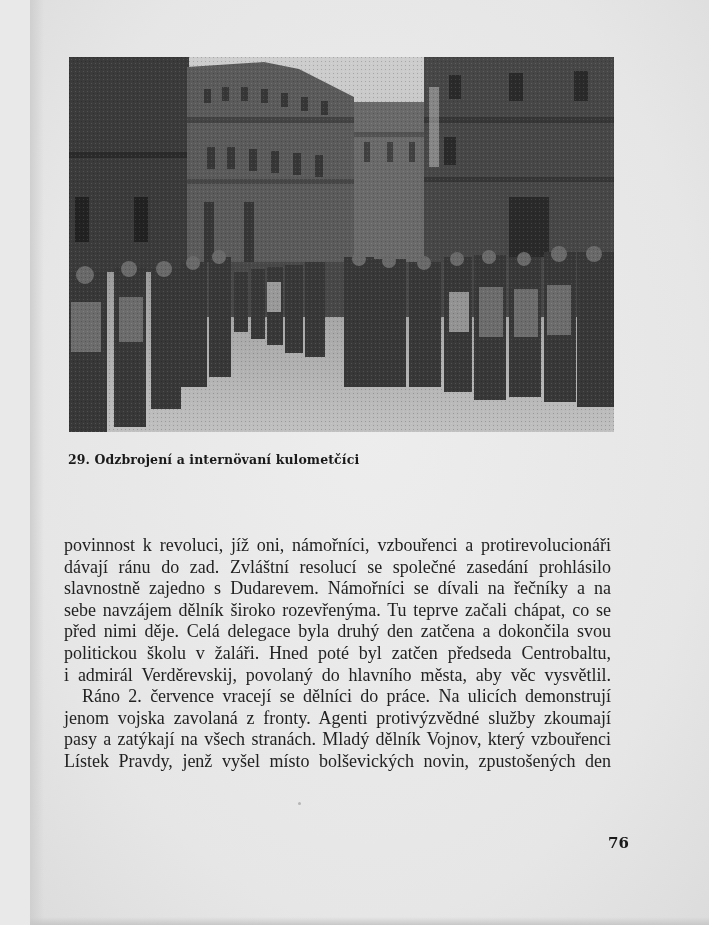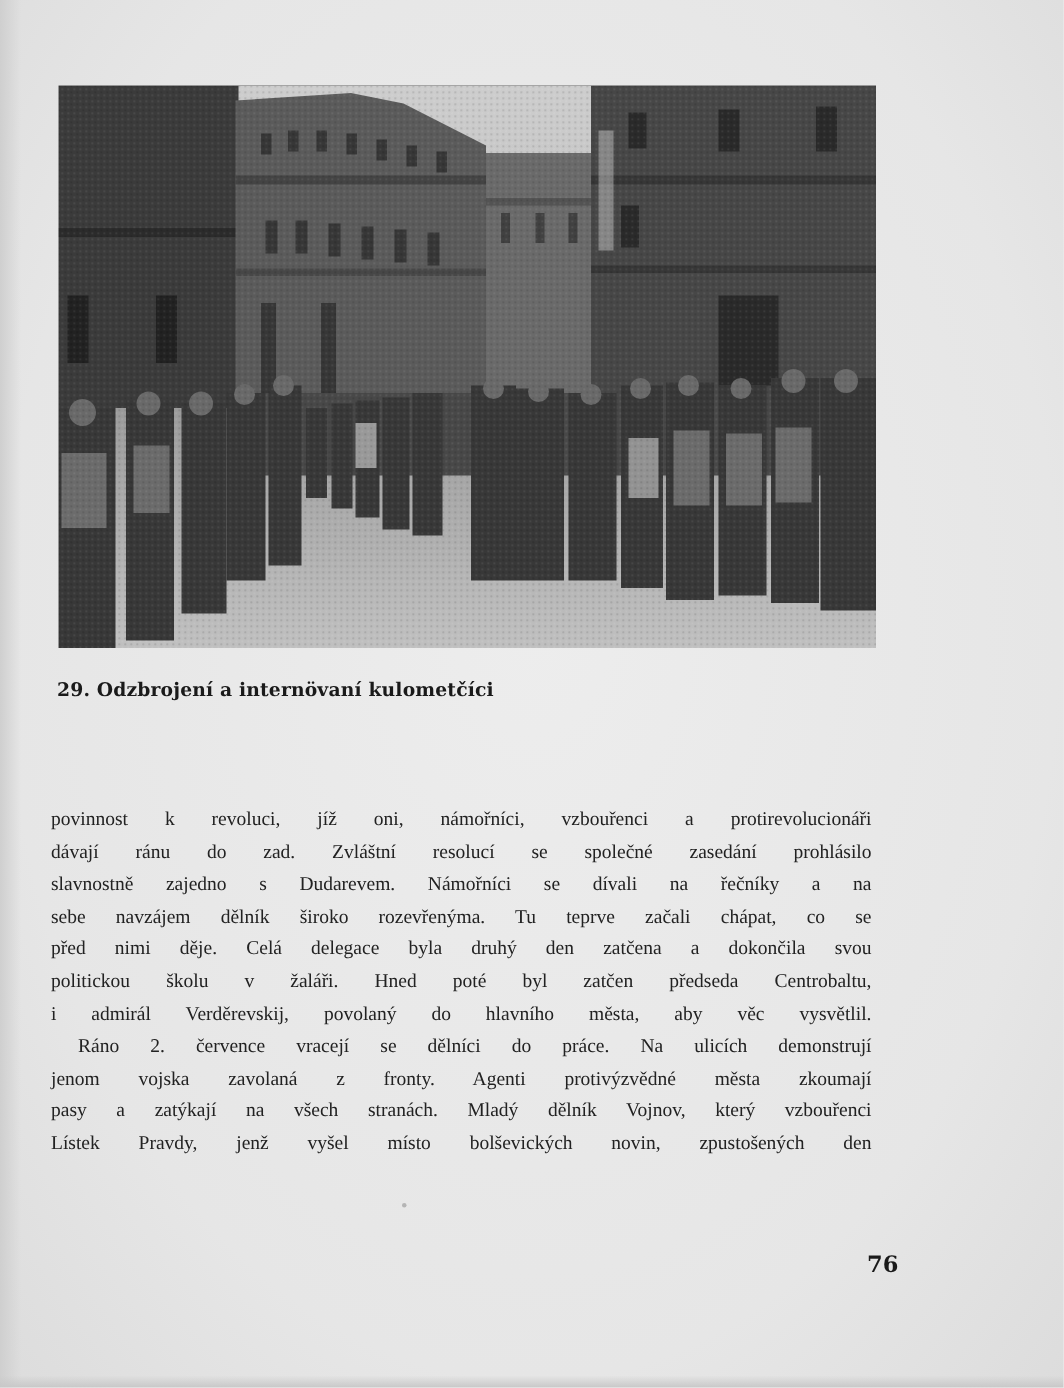--- a/index.html
+++ b/index.html
@@ -13,20 +13,21 @@
       position: relative;
       overflow: hidden;
       font-family: "Liberation Serif", "DejaVu Serif", serif;
       color: #1c1c1c;
     }
     .page {
       position: absolute;
       inset: 0;
       background:
         radial-gradient(ellipse at 50% 45%, #ededed 0%, #e6e6e6 70%, #dcdcdc 100%);
+      margin-left: 30px;
     }
     .page-shadow-left {
       position: absolute;
       left: 0; top: 0; bottom: 0;
       width: 14px;
       background: linear-gradient(to right, #cfcfcf, rgba(230,230,230,0));
     }
     .bottom-edge {
       position: absolute;
       left: 0; right: 0; bottom: 0;
@@ -55,21 +56,21 @@
       font-size: 12.5px;
       letter-spacing: 0.1px;
       color: #1a1a1a;
       white-space: nowrap;
     }
     .body-text {
       position: absolute;
       left: 34px;
       top: 535px;
       width: 547px;
-      font-size: 13px;
+      font-size: 18px;
       line-height: 21.6px;
       color: #222;
     }
     .line {
       display: block;
       white-space: nowrap;
       text-align: justify;
       text-align-last: justify;
       height: 21.6px;
     }
@@ -229,21 +230,21 @@
 
   <div class="body-text">
     <span class="line">povinnost k revoluci, jíž oni, námořníci, vzbouřenci a protirevolucionáři</span>
     <span class="line">dávají ránu do zad. Zvláštní resolucí se společné zasedání prohlásilo</span>
     <span class="line">slavnostně zajedno s Dudarevem. Námořníci se dívali na řečníky a na</span>
     <span class="line">sebe navzájem dělník široko rozevřenýma. Tu teprve začali chápat, co se</span>
     <span class="line">před nimi děje. Celá delegace byla druhý den zatčena a dokončila svou</span>
     <span class="line">politickou školu v žaláři. Hned poté byl zatčen předseda Centrobaltu,</span>
     <span class="line">i admirál Verděrevskij, povolaný do hlavního města, aby věc vysvětlil.</span>
     <span class="line indent">Ráno 2. července vracejí se dělníci do práce. Na ulicích demonstrují</span>
-    <span class="line">jenom vojska zavolaná z fronty. Agenti protivýzvědné města zkoumají</span>
+    <span class="line">jenom vojska zavolaná z fronty. Agenti protivýzvědné služby zkoumají</span>
     <span class="line">pasy a zatýkají na všech stranách. Mladý dělník Vojnov, který vzbouřenci</span>
     <span class="line last">Lístek Pravdy, jenž vyšel místo bolševických novin, zpustošených den</span>
   </div>
 
   <div class="speck"></div>
 
   <div class="page-number">76</div>
 
   <div class="bottom-edge"></div>
 </div>

